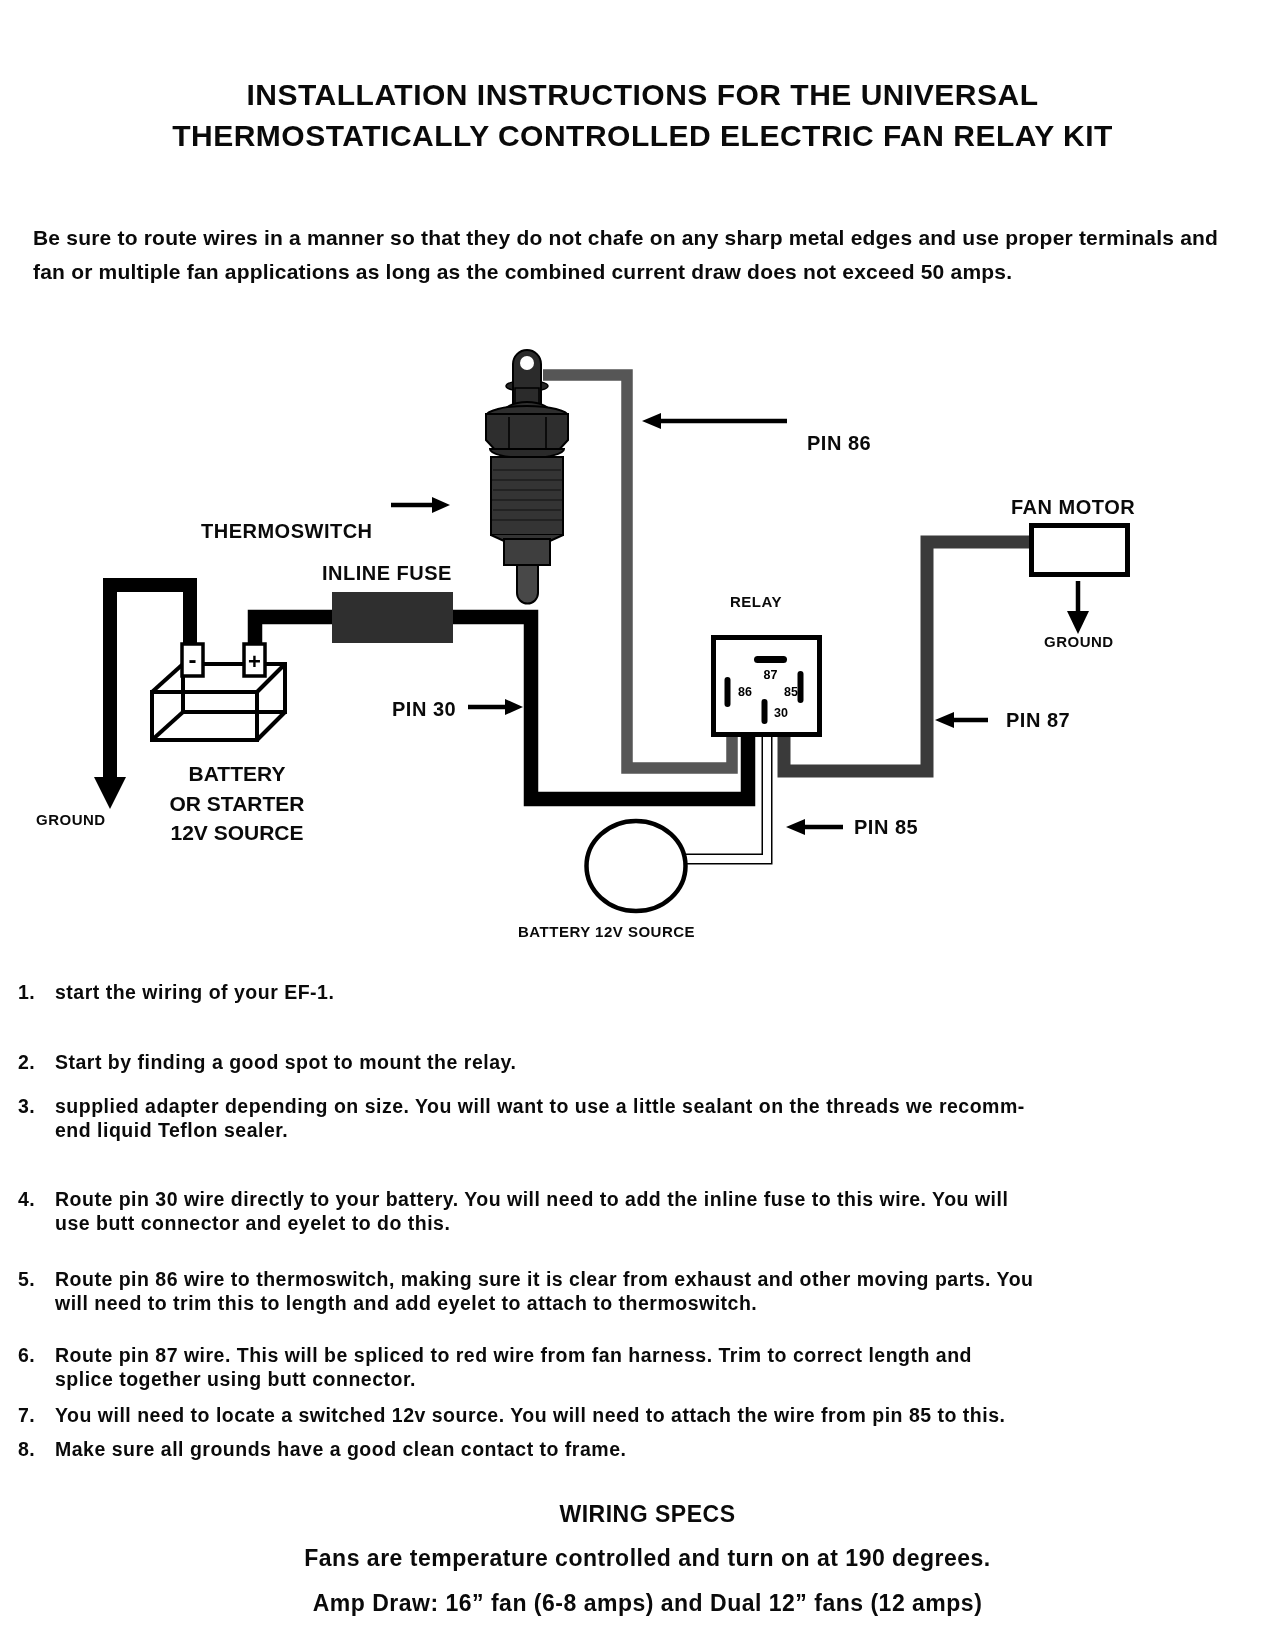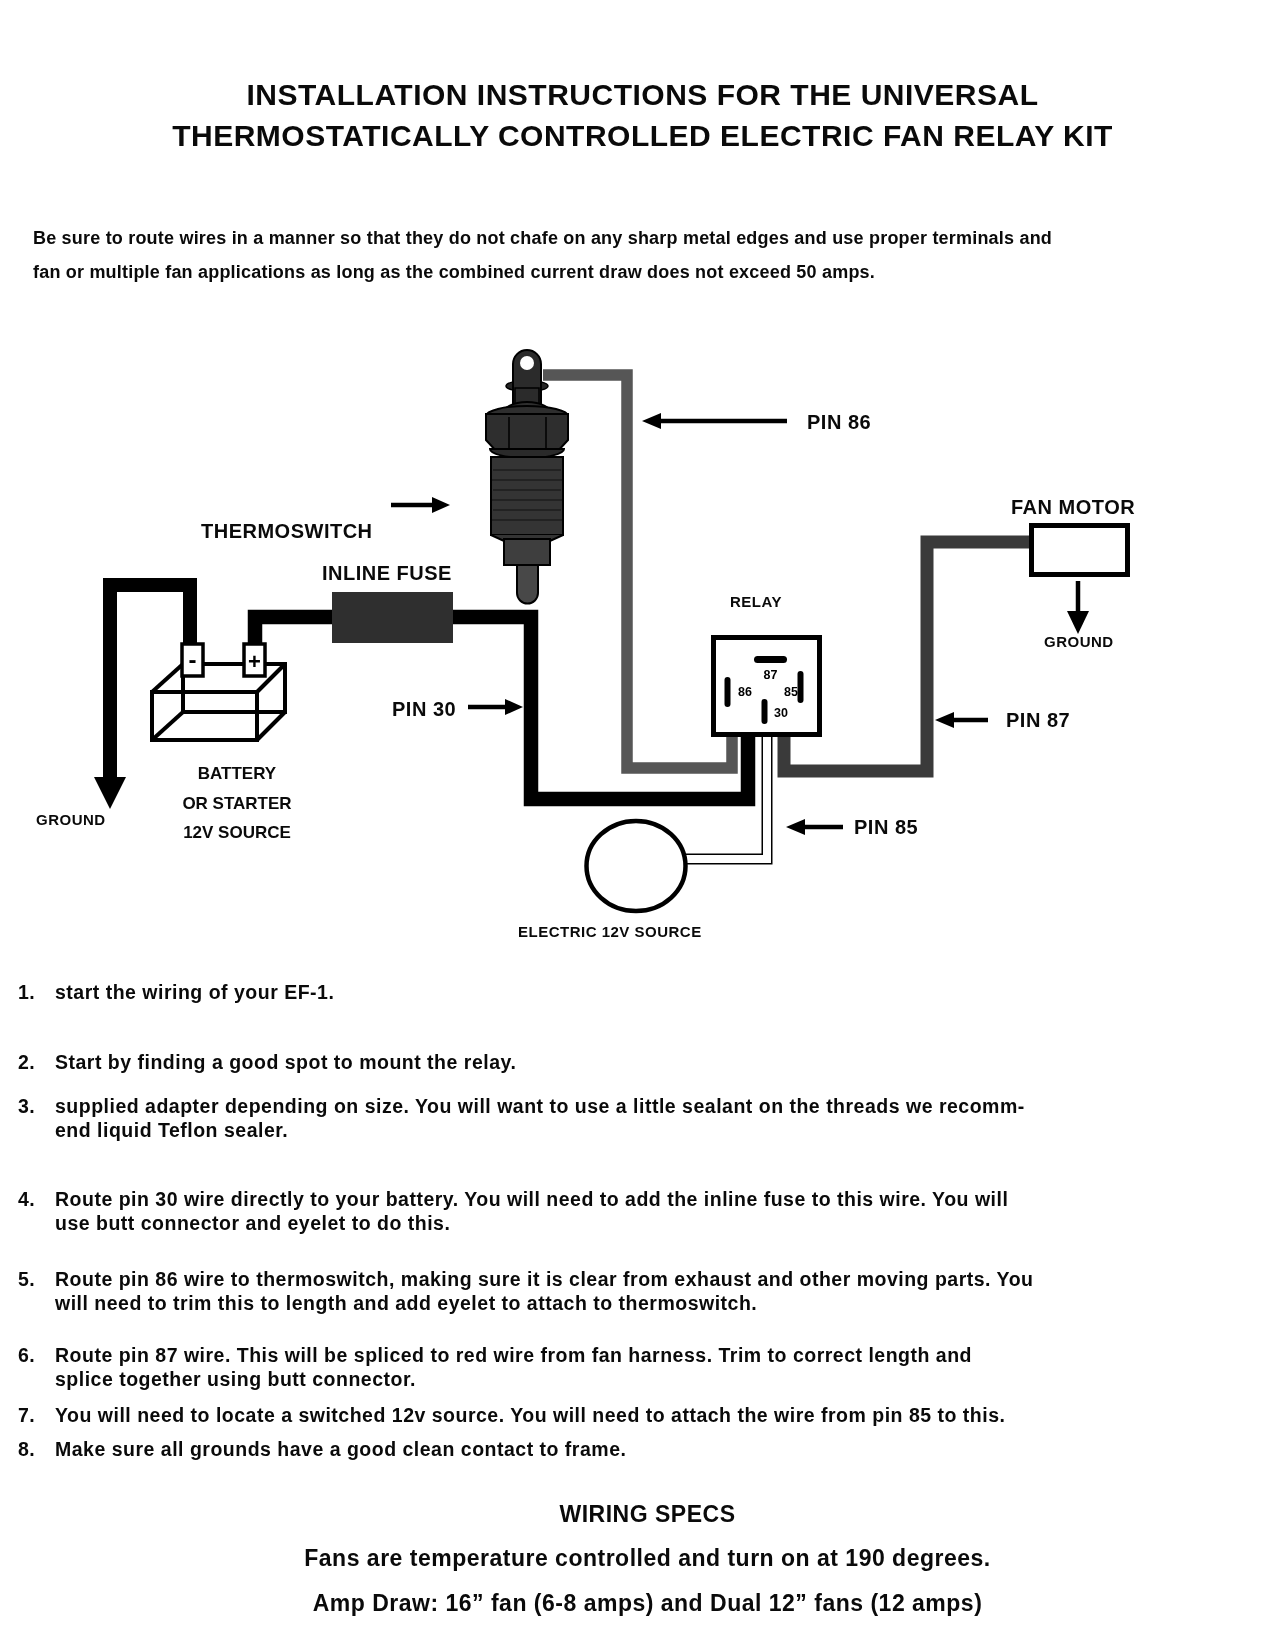--- a/index.html
+++ b/index.html
@@ -2,27 +2,27 @@
 <html><head>
 <meta charset="utf-8">
 <style>
   html,body{margin:0;padding:0;background:#ffffff;}
   body{width:1275px;height:1650px;position:relative;overflow:hidden;
        font-family:"Liberation Sans","DejaVu Sans",sans-serif;color:#0a0a0a;}
   
   #title{position:absolute;top:74px;left:0;width:1285px;text-align:center;
          font-weight:bold;font-size:30px;letter-spacing:.5px;line-height:41px;}
   
-  #intro{position:absolute;top:221px;left:33px;font-weight:bold;font-size:18px;
+  #intro{position:absolute;top:221px;left:33px;font-weight:bold;font-size:21px;
          letter-spacing:.2px;line-height:34px;}
   
   .dlabel{position:absolute;font-weight:bold;font-size:20px;letter-spacing:.5px;line-height:1.2;white-space:nowrap;}
   .dlabel.lg{font-size:15px;}
   #battery-caption{position:absolute;left:147px;top:759px;width:180px;text-align:center;
-                   font-weight:bold;font-size:17px;line-height:29.5px;}
+                   font-weight:bold;font-size:21px;line-height:29.5px;}
   
   .li{position:absolute;left:0;width:1275px;font-weight:bold;font-size:19.5px;letter-spacing:.5px;}
   .li .num{position:absolute;left:18px;top:0;}
   .li .lines{position:absolute;left:55px;top:0;line-height:23.5px;white-space:nowrap;}
   
   .spec{position:absolute;left:10px;width:1275px;text-align:center;font-weight:bold;
         font-size:23px;letter-spacing:.5px;white-space:nowrap;}
   svg{position:absolute;top:0;left:0;}
   svg text{font-family:"Liberation Sans","DejaVu Sans",sans-serif;}
 </style>
@@ -123,34 +123,34 @@
     <polygon points="505,699 505,715 523,707" fill="#000" stroke="none"></polygon>
     <line x1="952" y1="720" x2="988" y2="720"></line>
     <polygon points="954,712 954,728 935,720" fill="#000" stroke="none"></polygon>
     <line x1="803" y1="827" x2="843" y2="827"></line>
     <polygon points="805,819 805,835 786,827" fill="#000" stroke="none"></polygon>
   </g>
 </svg>
 
 <div class="dlabel" style="left:201px;top:489px;margin-top:30px;">THERMOSWITCH</div>
 <div class="dlabel" style="left:322px;top:561px;">INLINE FUSE</div>
-<div class="dlabel" style="left:807px;top:410px;">PIN 86</div>
+<div class="dlabel" style="left:807px;top:431px;">PIN 86</div>
 <div class="dlabel lg" style="left:730px;top:593px;">RELAY</div>
 <div class="dlabel" style="left:1011px;top:495px;">FAN MOTOR</div>
 <div class="dlabel lg" style="left:1044px;top:633px;">GROUND</div>
 <div class="dlabel" style="left:1006px;top:708px;">PIN 87</div>
 <div class="dlabel" style="left:392px;top:697px;">PIN 30</div>
 <div class="dlabel" style="left:854px;top:815px;">PIN 85</div>
 <div class="dlabel lg" style="left:36px;top:811px;">GROUND</div>
 <div id="battery-caption">
   <div>BATTERY</div>
   <div>OR STARTER</div>
   <div>12V SOURCE</div>
 </div>
-<div class="dlabel lg" style="left:518px;top:923px;">ELECTRIC 12V SOURCE</div>
+<div class="dlabel lg" style="left:518px;top:923px;">BATTERY 12V SOURCE</div>
 
 <div class="li" style="top:981px">
   <div class="num">1.</div>
   <div class="lines">
     <div>start the wiring of your EF-1.</div>
   </div>
 </div>
 <div class="li" style="top:1051px">
   <div class="num">2.</div>
   <div class="lines">

